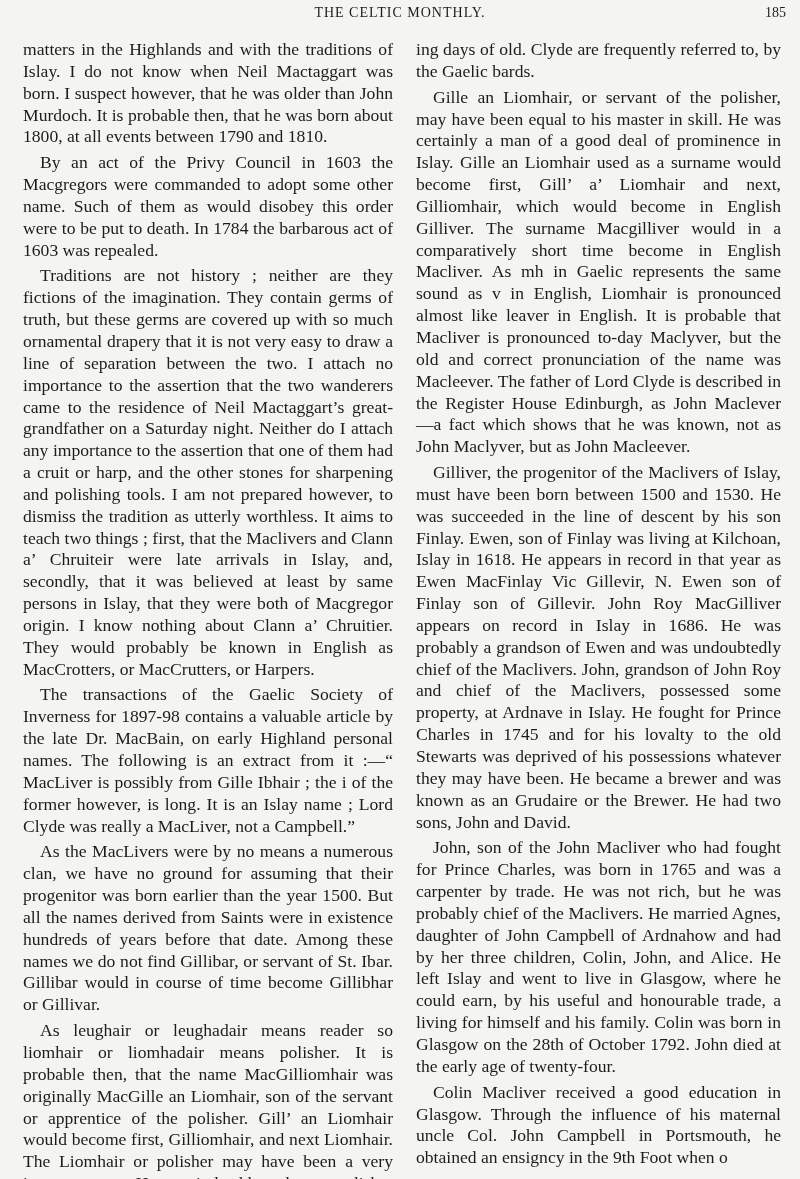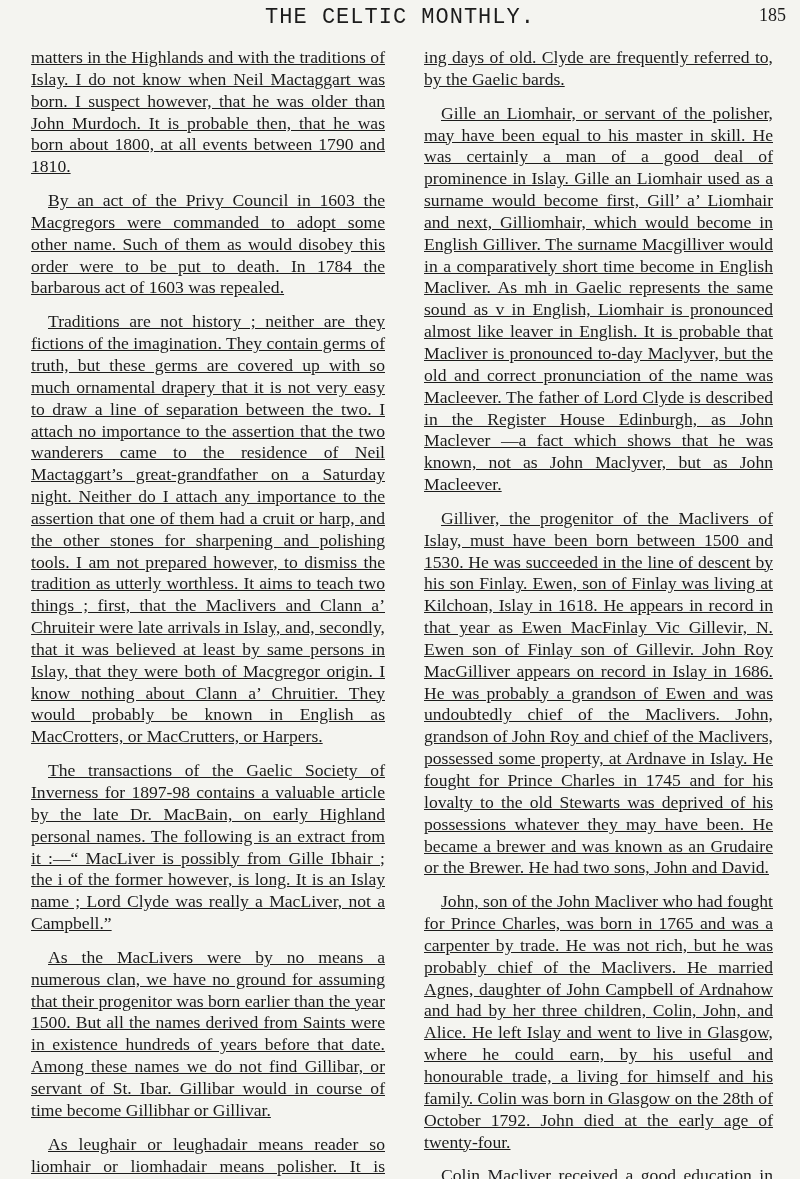--- a/index.html
+++ b/index.html
@@ -8,37 +8,37 @@
     background:#f4f4f0;
     font-family:"DejaVu Serif","Liberation Serif",serif;
     color:#1c1c1c;
     position:relative;
   }
   .header {
     position:absolute; top:2px; left:0; width:800px; height:24px;
   }
   .running-title {
     position:absolute; left:0; width:800px; top:3px; text-align:center;
-    font-size:22px; letter-spacing:1px;
-    font-family:Liberation Mono, monospace;
+    font-size:14px; letter-spacing:1px;
+    font-family:Liberation Serif, serif;
   }
   .page-number {
-    position:absolute; right:14px; top:3px; font-size:18px;
+    position:absolute; right:14px; top:3px; font-size:14px;
     font-family:"Liberation Serif","DejaVu Serif",serif;
   }
   .column {
     position:absolute; top:35px;
     font-family:"Liberation Serif","DejaVu Serif",serif;
     font-size:17.6px;
     line-height:21.85px;
     text-align:justify;
   }
   .col-left { left:19px; width:378px; }
   .col-right { left:412px; width:373px; }
-  .column p { margin:12px; text-indent:17px;text-decoration:underline; }
+  .column p { margin:4px; text-indent:17px; }
   .column p.cont { text-indent:0; }
 </style>
 </head>
 <body>
 
 <div class="header">
   <div class="running-title">THE CELTIC MONTHLY.</div>
   <div class="page-number">185</div>
 </div>
 

